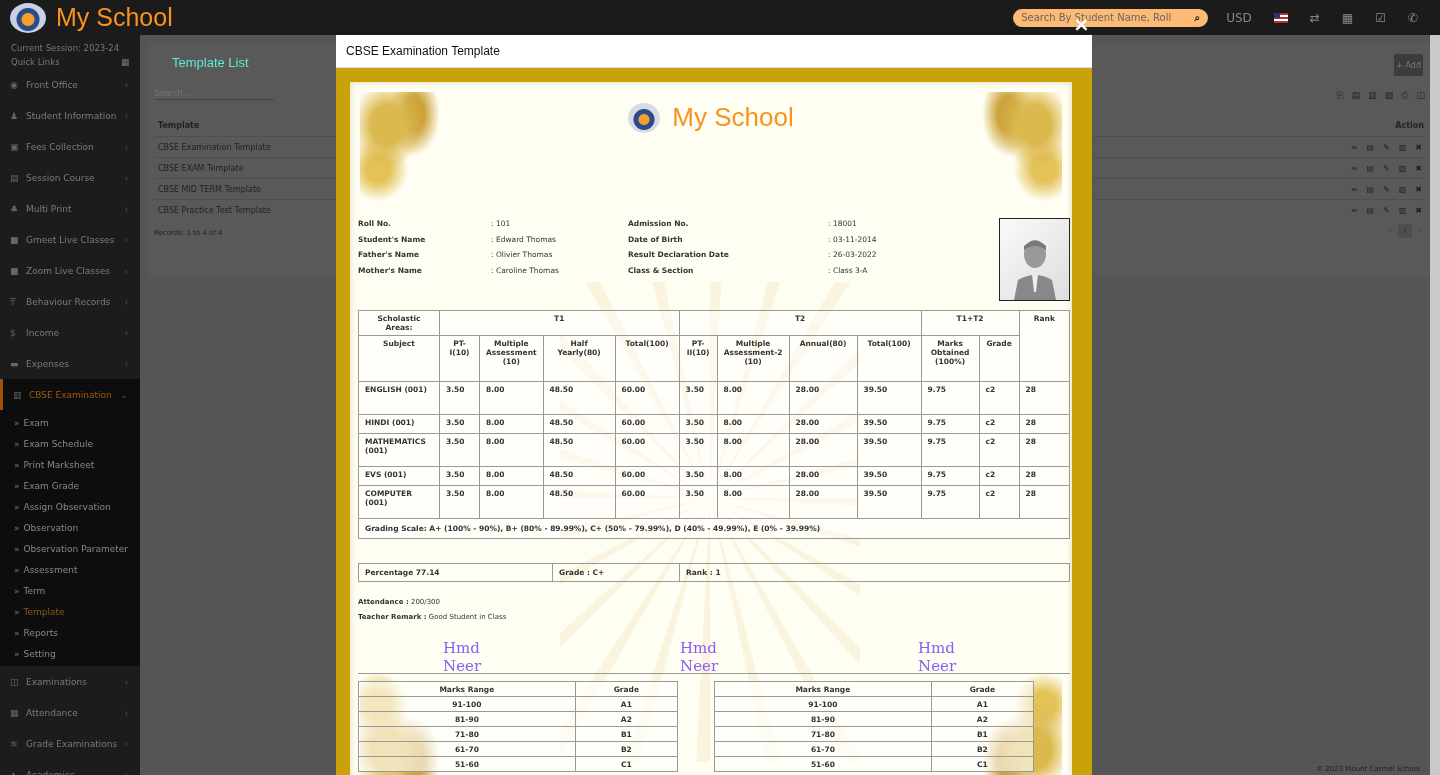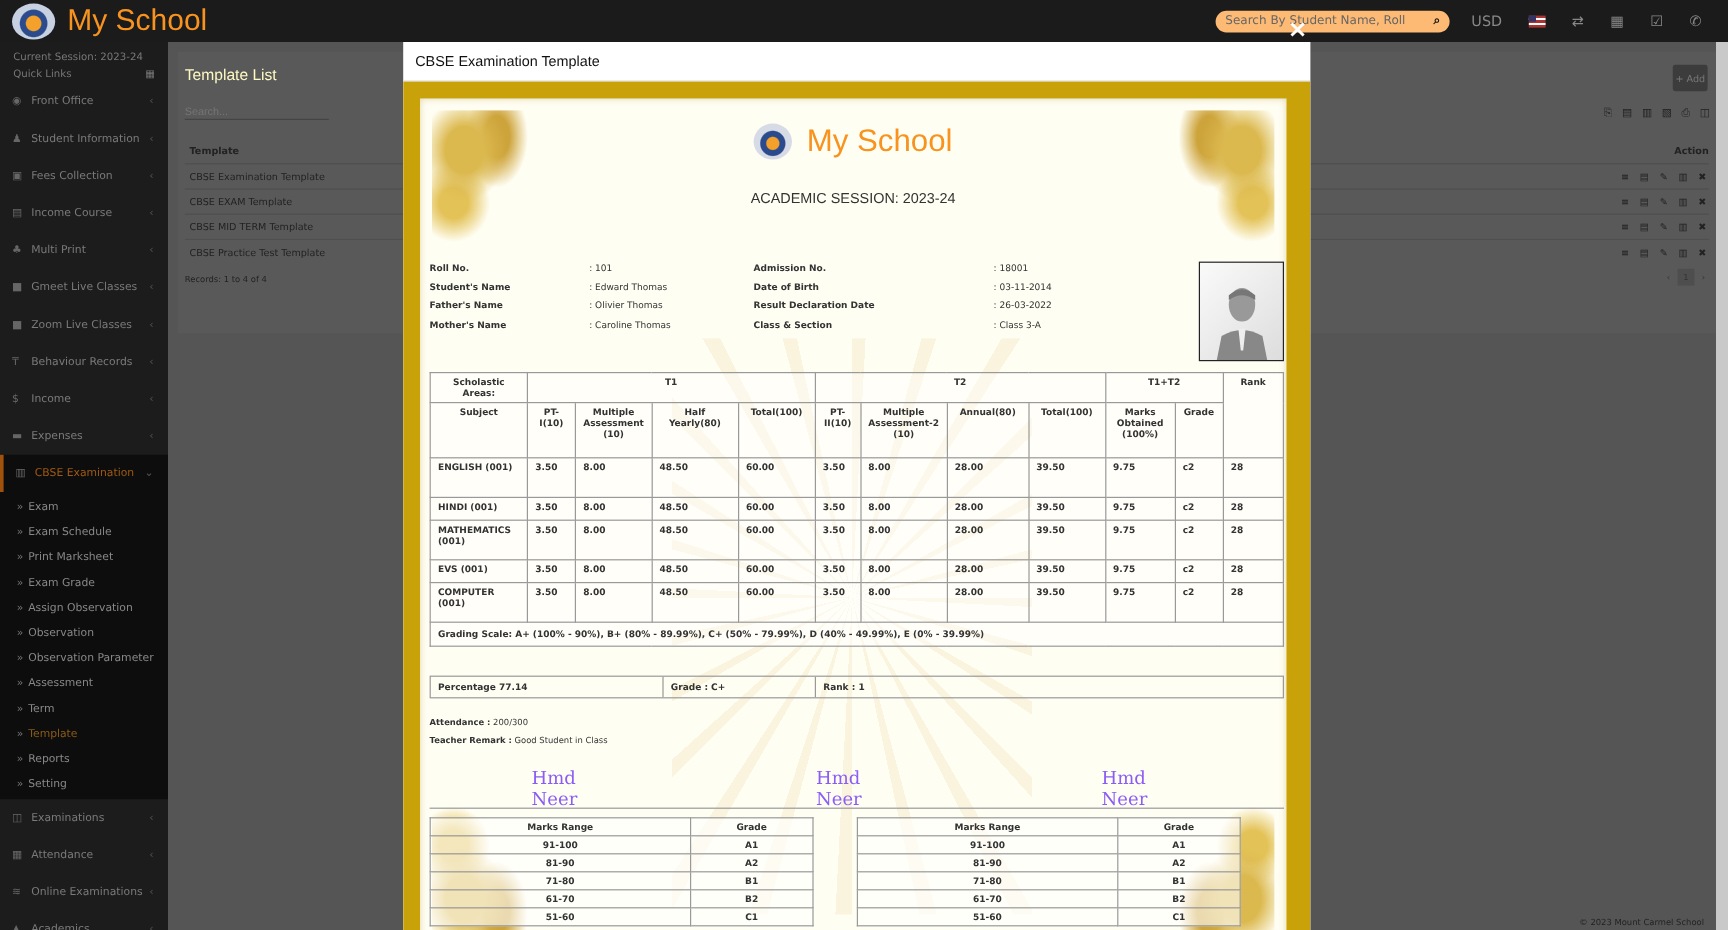--- a/index.html
+++ b/index.html
@@ -20,21 +20,21 @@
 .menu-item .mi{width:16px;font-size:9px;color:#666}
 .menu-item .ml{flex:1}
 .menu-item .ch{position:absolute;right:12px;font-size:9px;color:#555}
 .menu-item.active{background:#0d0d0d;color:#a05a10;border-left:3px solid #a0520c}
 .sub{background:#0d0d0d;padding:2px 0 2px 14px}
 .sub div{height:21px;display:flex;align-items:center;font-size:9px;color:#888}
 .sub div.act{color:#8a5a18}
 .sub span.ar{margin-right:4px;color:#777}
 .main{position:absolute;left:140px;top:35px;width:1290px;height:740px;background:#555}
 .card{position:absolute;left:8px;top:8px;width:1285px;height:235px;background:#595959;border-radius:2px}
-.card-title{position:absolute;left:6px;top:12px;font-size:13px;color:#fef9c3;font-family:"Liberation Sans",sans-serif}
+.card-title{position:absolute;left:24px;top:12px;font-size:13px;color:#5eead4;font-family:"Liberation Sans",sans-serif}
 .add-btn{position:absolute;right:10px;top:11px;height:22px;padding:0 2px;background:#3c3c3c;color:#777;font-size:8px;display:flex;align-items:center;border-radius:2px}
 .search-in{position:absolute;left:6px;top:43px;width:120px;border:none;border-bottom:1px solid #444;background:transparent;font-size:9px;color:#333;height:14px}
 .tbl{position:absolute;left:6px;top:70px;width:1270px;font-size:8px;color:#222}
 .tbl .hd{height:15px;font-weight:bold;display:flex;justify-content:space-between}
 .tbl .row{height:21px;border-top:1px solid #4f4f4f;display:flex;align-items:center;justify-content:space-between;padding-left:4px}
 .acts{display:flex;gap:9px;color:#222;font-size:8px;padding-right:2px}
 .recs{position:absolute;left:6px;top:186px;font-size:7px;color:#222}
 .pag{position:absolute;right:12px;top:181px;font-size:7px;color:#333;display:flex;gap:6px;align-items:center}
 .pag .pg{background:#4e4e4e;padding:3px 5px}
 .exp-ic{position:absolute;right:8px;top:47px;display:flex;gap:8px;font-size:9px;color:#222}
@@ -107,21 +107,21 @@
     <span class="ml">Student Information</span>
     <span class="ch">‹</span>
       </div>
       <div class="menu-item">
     <span class="mi">▣</span>
     <span class="ml">Fees Collection</span>
     <span class="ch">‹</span>
       </div>
       <div class="menu-item">
     <span class="mi">▤</span>
-    <span class="ml">Income Course</span>
+    <span class="ml">Session Course</span>
     <span class="ch">‹</span>
       </div>
       <div class="menu-item">
     <span class="mi">♣</span>
     <span class="ml">Multi Print</span>
     <span class="ch">‹</span>
       </div>
       <div class="menu-item">
     <span class="mi">■</span>
     <span class="ml">Gmeet Live Classes</span>
@@ -209,21 +209,21 @@
     <span class="ml">Examinations</span>
     <span class="ch">‹</span>
       </div>
       <div class="menu-item">
     <span class="mi">▦</span>
     <span class="ml">Attendance</span>
     <span class="ch">‹</span>
       </div>
       <div class="menu-item">
     <span class="mi">≋</span>
-    <span class="ml">Online Examinations</span>
+    <span class="ml">Grade Examinations</span>
     <span class="ch">‹</span>
       </div>
       <div class="menu-item">
     <span class="mi">▲</span>
     <span class="ml">Academics</span>
     <span class="ch">‹</span>
       </div>
     </div>
 </div>
 
@@ -306,21 +306,20 @@
       <div class="sunburst"></div>
       <div class="orn" style="left:10px;top:10px"></div>
       <div class="orn" style="right:10px;top:10px;transform:scaleX(-1)"></div>
       <div class="orn" style="left:10px;top:590px;transform:scaleY(-1)"></div>
       <div class="orn" style="right:10px;top:590px;transform:scale(-1,-1)"></div>
 
       <div class="rc-logo">
         <span class="li"></span>
         <span class="lt">My School</span>
       </div>
-      <div class="rc-sess">ACADEMIC SESSION: 2023-24</div>
 
       <div class="info" style="left:8px" id="left-info">
           <div class="r">
     <span class="lbl" style="width:133px">Roll No.</span>
     <span>: 101</span>
           </div>
           <div class="r">
     <span class="lbl" style="width:133px">Student's Name</span>
     <span>: Edward Thomas</span>
           </div>

